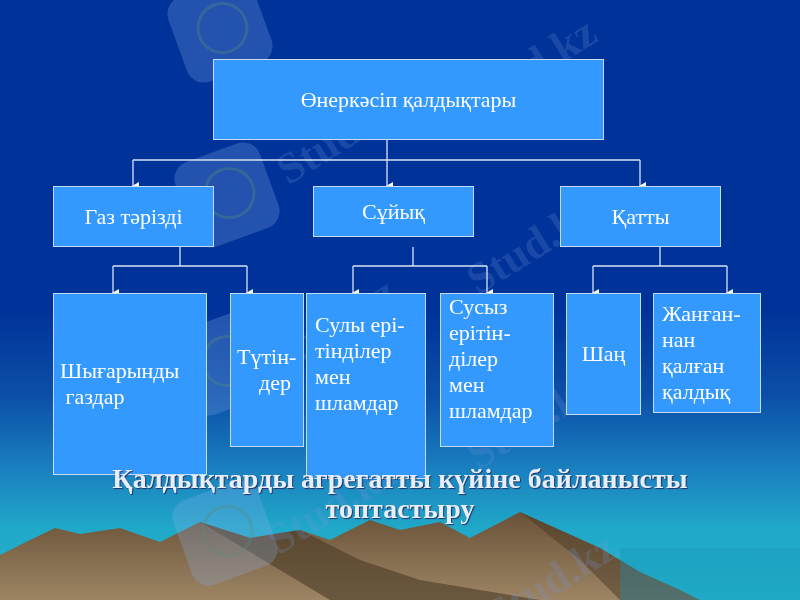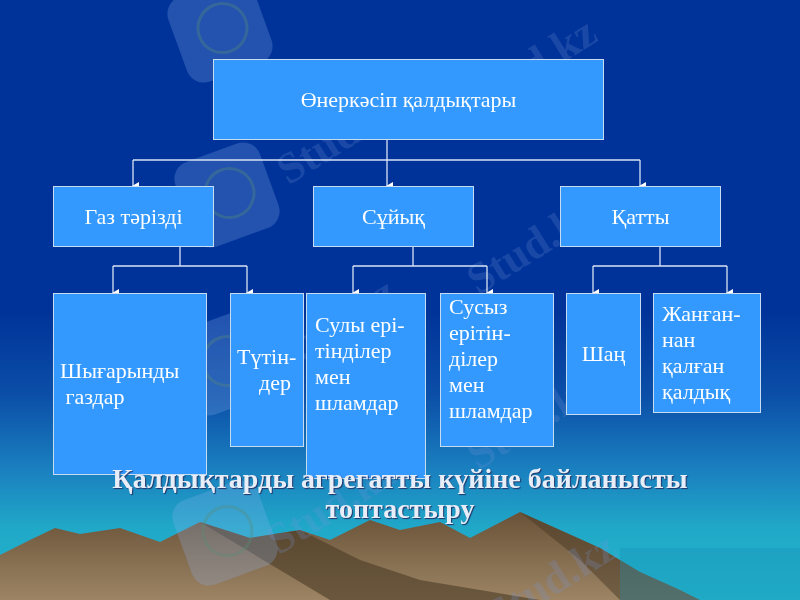--- a/index.html
+++ b/index.html
@@ -93,21 +93,21 @@
   </g>
 </svg>
 
 <div class="box center" style="left:213px;top:59px;width:391px;height:81px;">
   <span>Өнеркәсіп қалдықтары</span>
 </div>
 
 <div class="box center" style="left:53px;top:186px;width:161px;height:61px;">
   <span>Газ тәрізді</span>
 </div>
-<div class="box center" style="left:313px;top:186px;width:161px;height:61px;">
+<div class="box center" style="left:313px;top:186px;width:161px;height:51px;">
   <span>Сұйық</span>
 </div>
 <div class="box center" style="left:560px;top:186px;width:161px;height:61px;">
   <span>Қатты</span>
 </div>
 
 <div class="box" style="left:53px;top:293px;width:154px;height:182px;display:flex;flex-direction:column;justify-content:center;padding-left:6px;">
   <span>Шығарынды</span>
   <span> газдар</span>
 </div>

